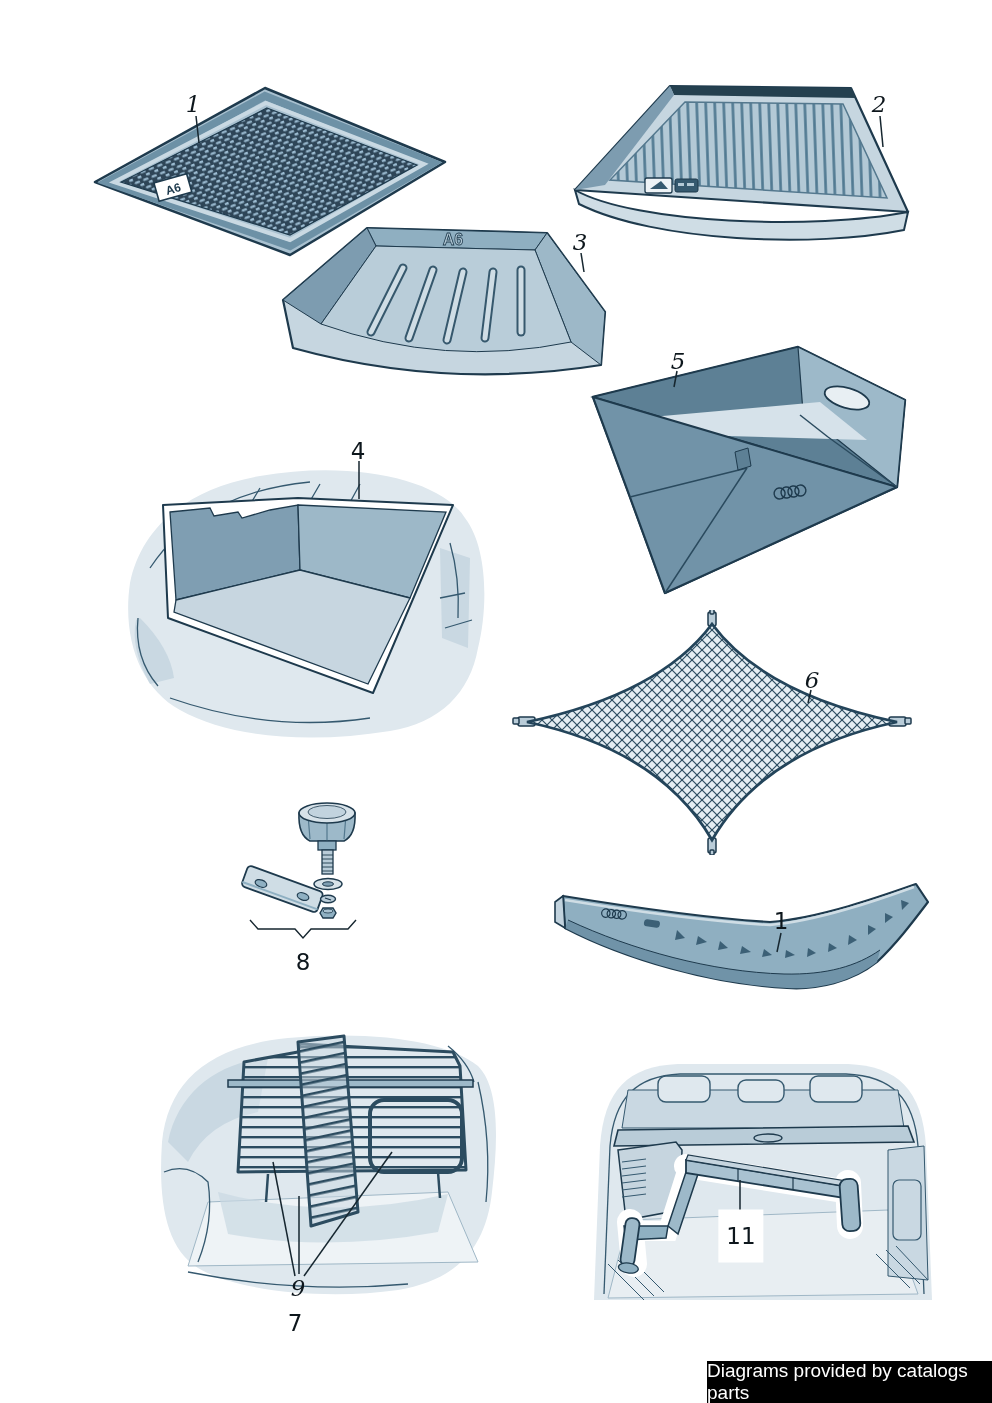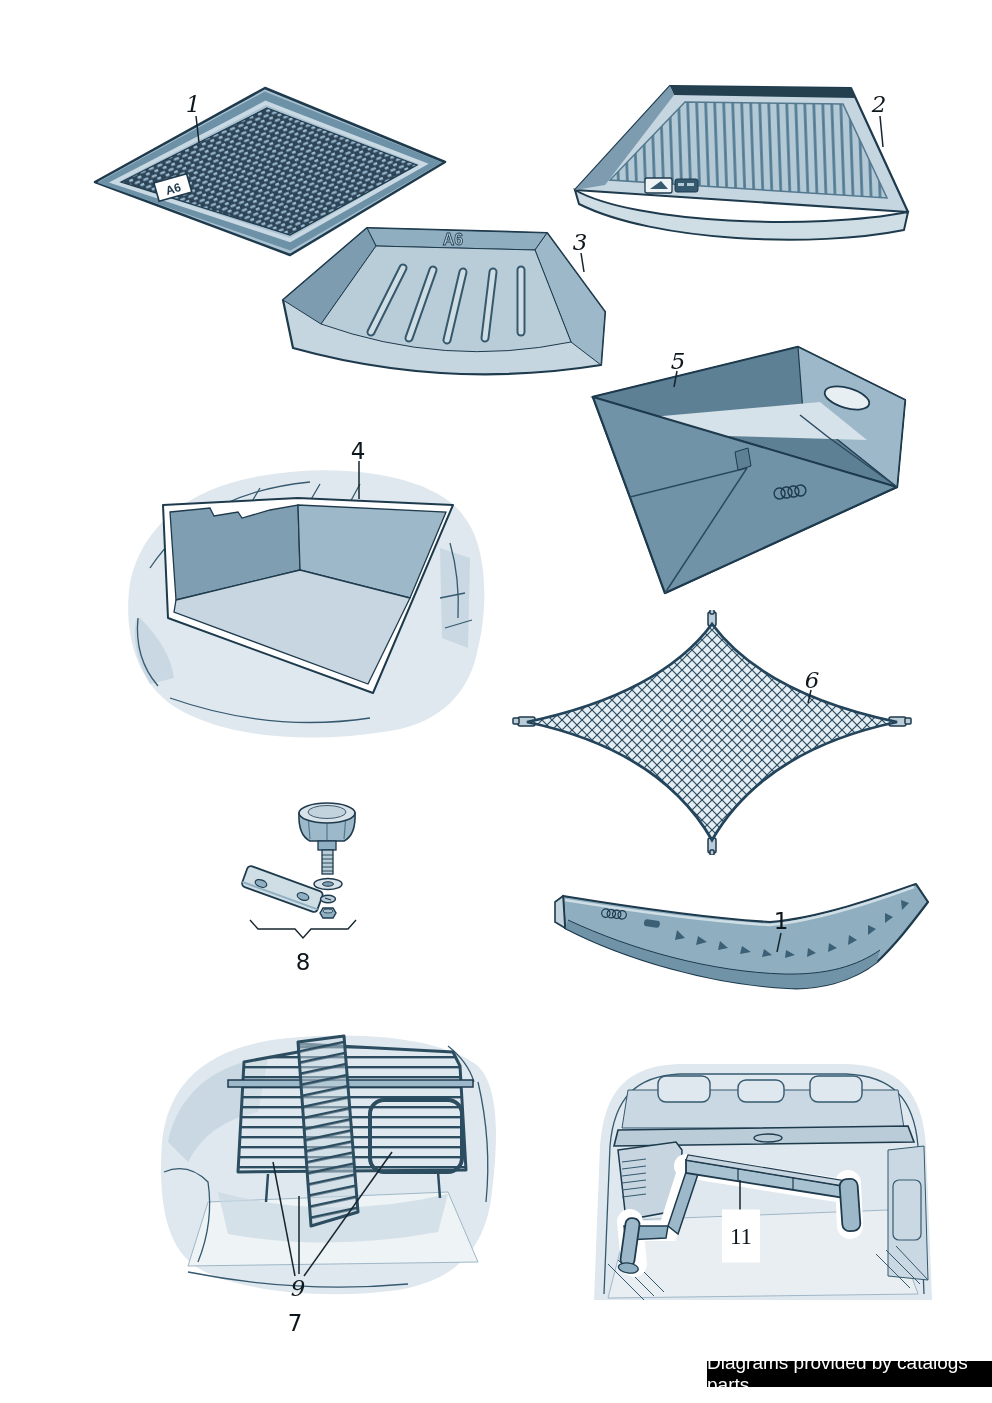--- a/index.html
+++ b/index.html
@@ -4,22 +4,22 @@
 <style>
   html,body{margin:0;padding:0;background:#ffffff;}
   #page{position:relative;width:992px;height:1403px;background:#ffffff;overflow:hidden;
         font-family:"Liberation Sans",sans-serif;}
   .item{position:absolute;margin:0;padding:0;}
   .item svg{display:block;}
   #overlay{position:absolute;left:0;top:0;pointer-events:none;}
   .callout{position:absolute;transform:translate(-50%,-50%);font-size:23px;line-height:1;
            color:#0d161c;font-family:"DejaVu Sans",sans-serif;}
   .callout.script{font-family:"DejaVu Serif",serif;font-style:italic;}
-  #co-11{background:#ffffff;padding:15px 8px;font-family:Liberation Serif, serif;}
-  #banner{position:absolute;left:707px;top:1361px;width:285px;height:26px;background:#000000;
+  #co-11{background:#ffffff;padding:15px 8px;}
+  #banner{position:absolute;left:707px;top:1361px;width:285px;height:42px;background:#000000;
           color:#ffffff;display:flex;align-items:center;justify-content:center;font-size:19px;}
 </style>
 </head>
 <body>
 
 <div id="page">
 
   <figure class="item" style="left:85px;top:80px">
     <svg width="380" height="185" viewBox="0 0 380 185">
       <defs>

